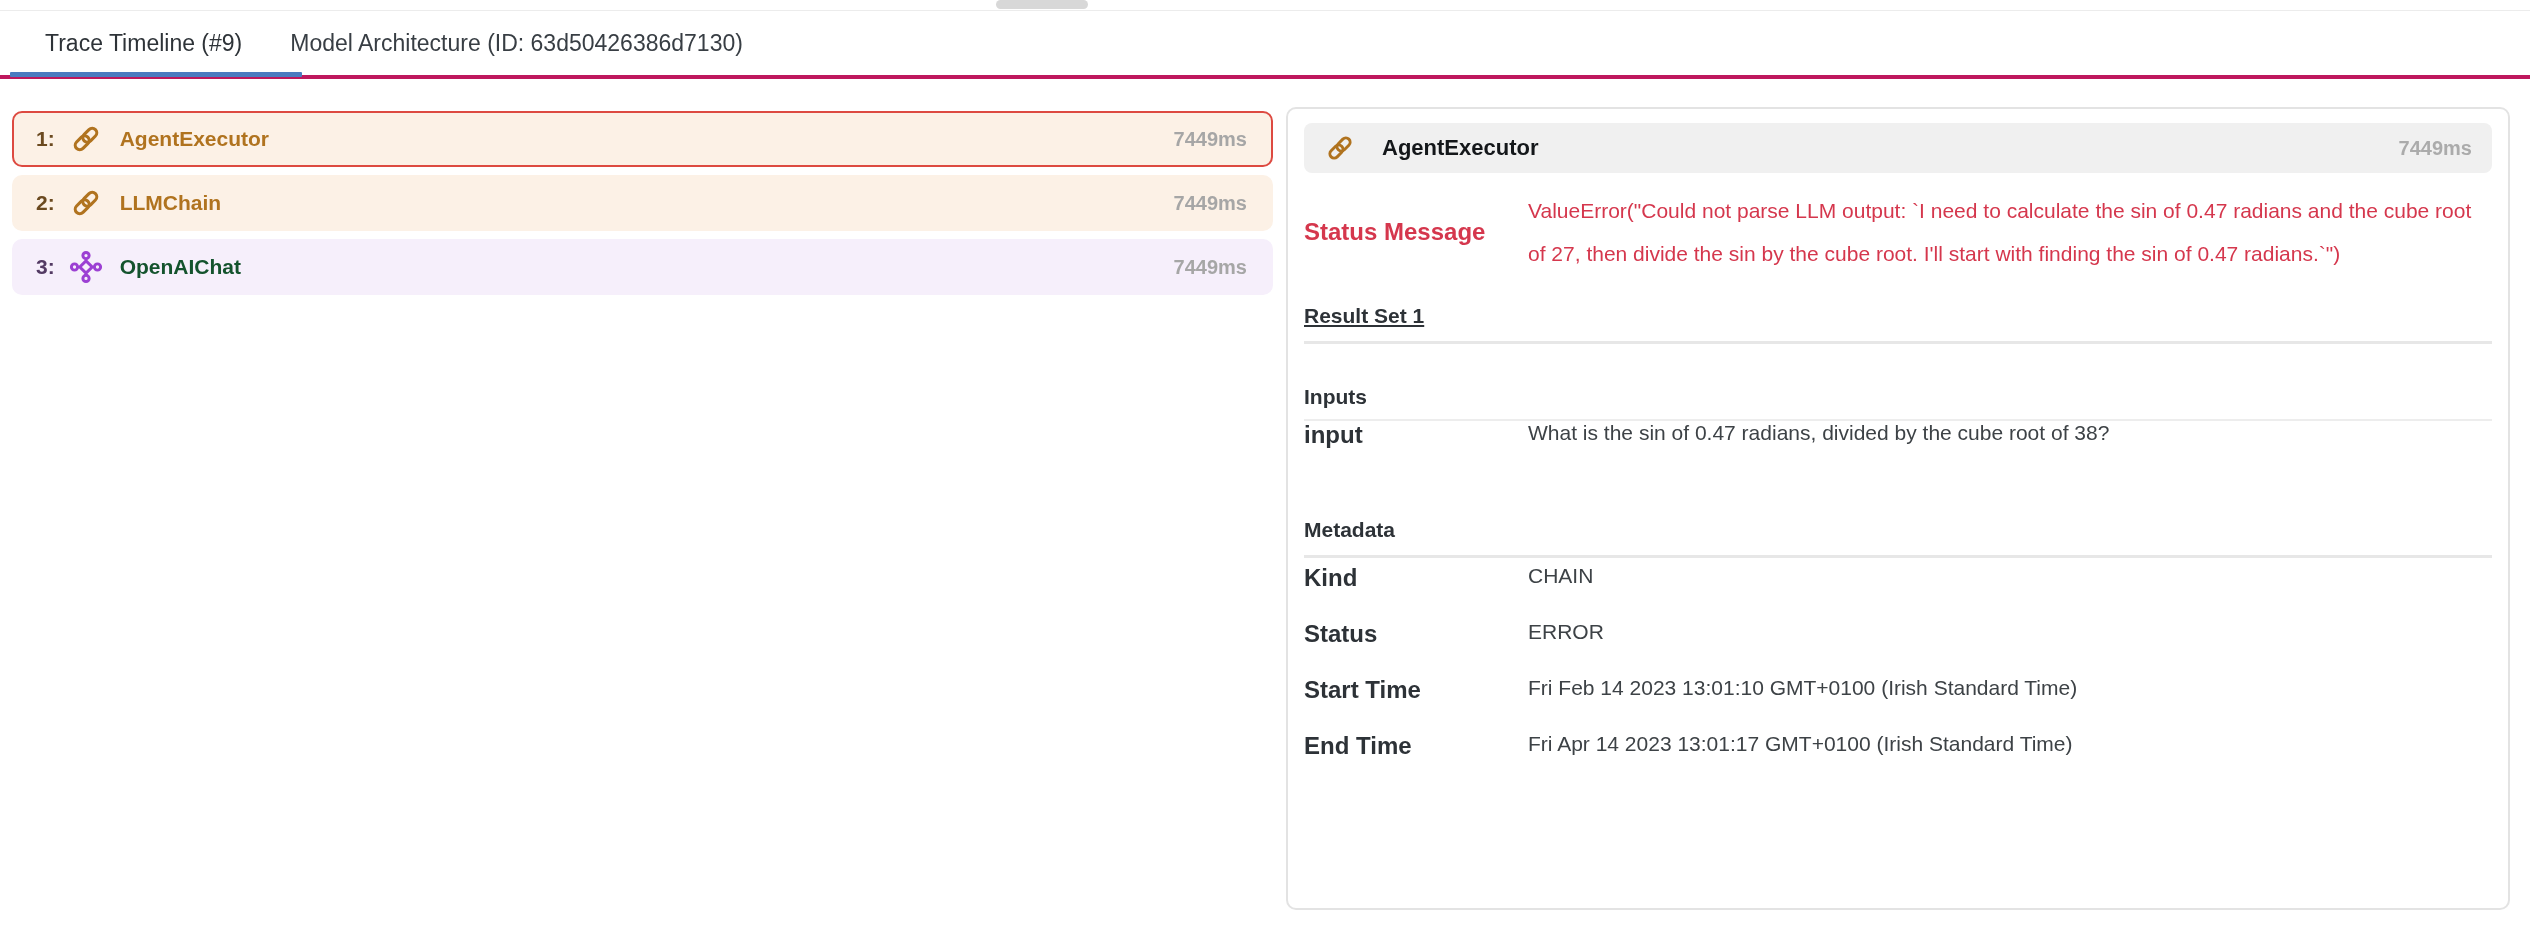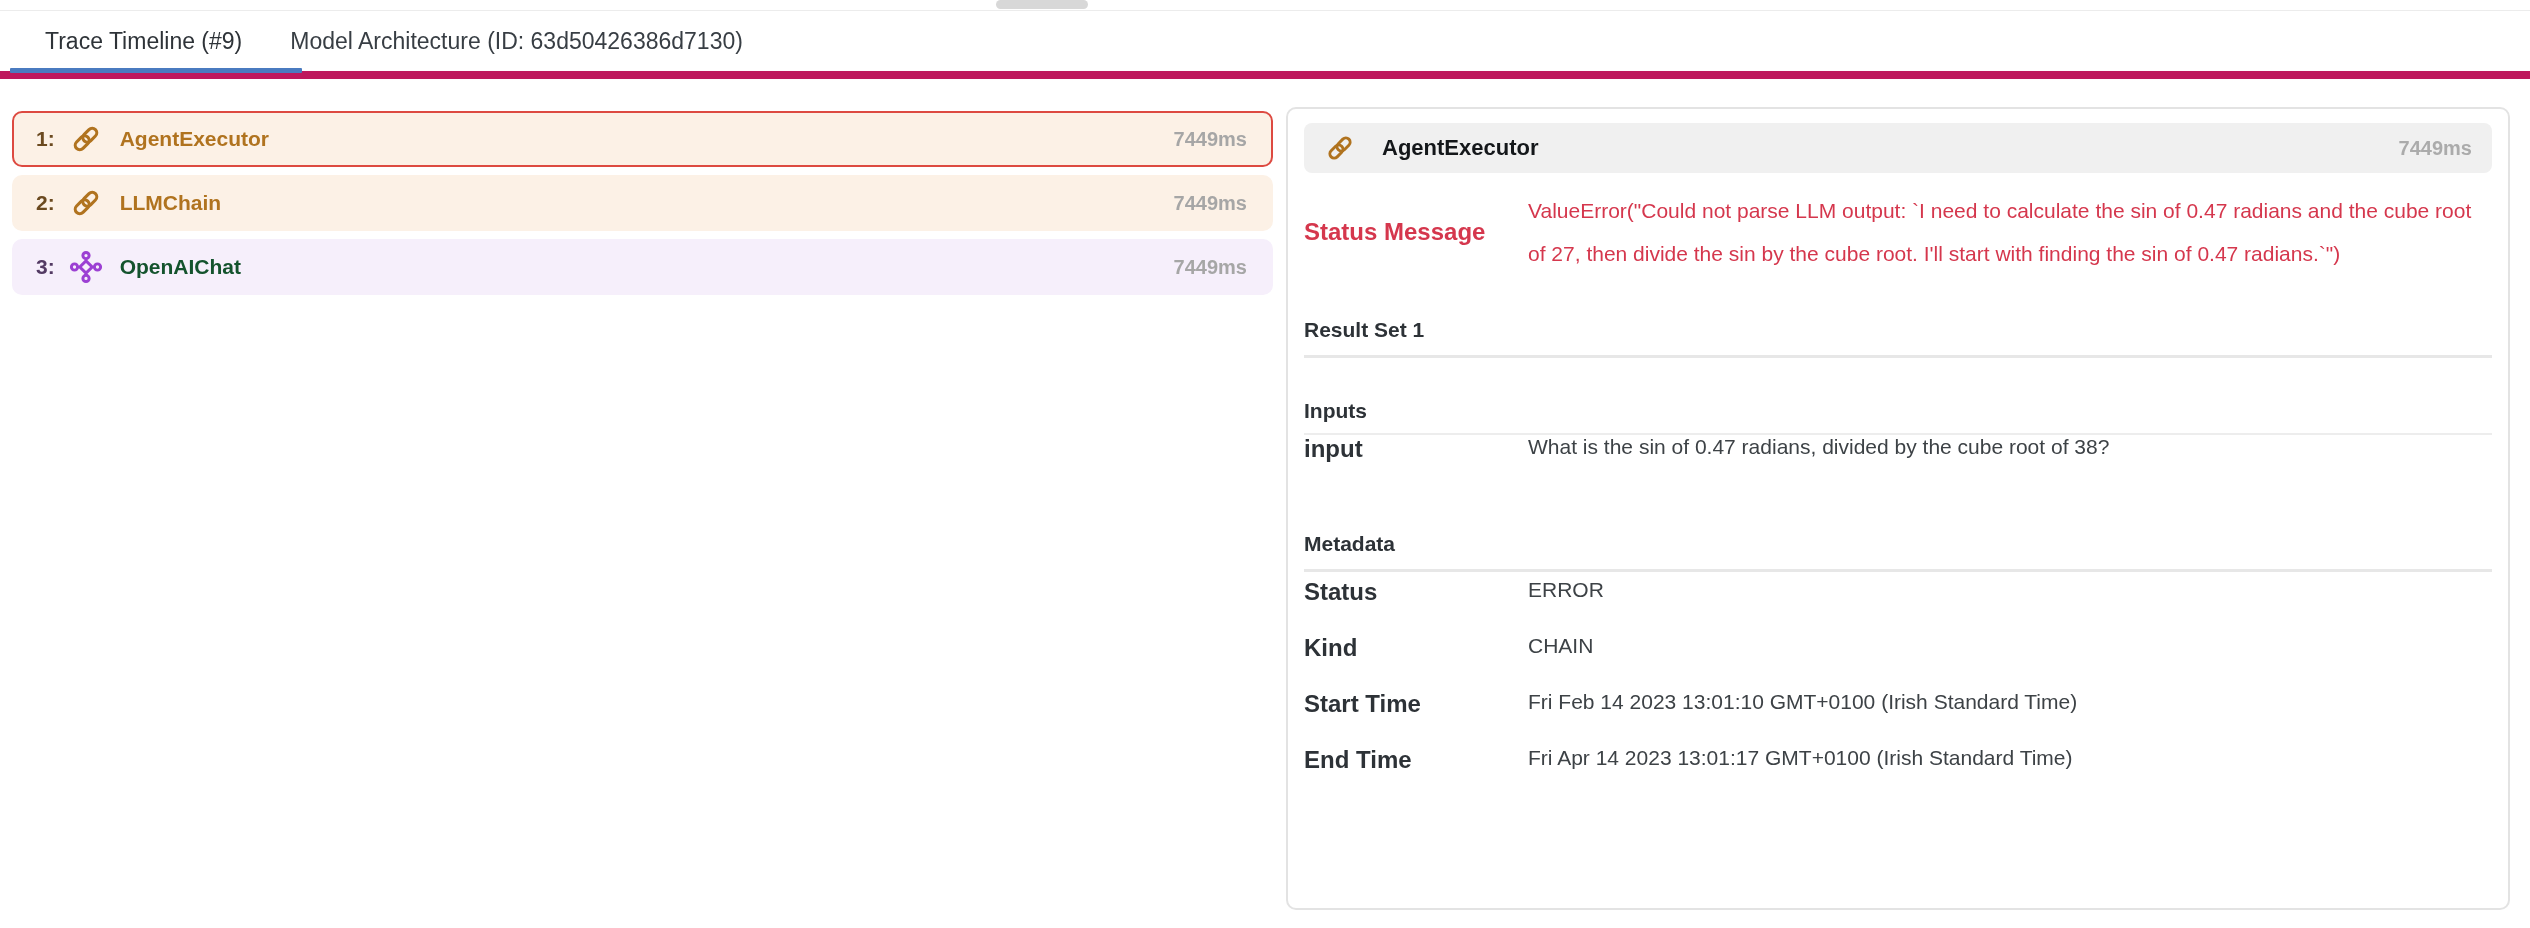--- a/index.html
+++ b/index.html
@@ -7,21 +7,21 @@
     font-family: "Liberation Sans", sans-serif; position: relative; overflow: hidden; }
 
   
   .top-fragment { position: absolute; left: 996px; top: 0; width: 92px; height: 9px;
     background: #d8d8d8; border-radius: 5px; }
   .top-line { position: absolute; left: 0; top: 10px; width: 2530px; height: 1px;
     background: #ececec; }
 
   
   .tabbar { position: absolute; left: 0; top: 11px; width: 2530px; height: 68px;
-    border-bottom: 8px solid #be185d; display: flex; align-items: center; }
+    border-bottom: 4px solid #be185d; display: flex; align-items: center; }
   .tab { font-size: 23px; color: #2e3338; cursor: pointer; white-space: nowrap; }
   .tab-trace { margin-left: 45px; }
   .tab-model { margin-left: 48px; color: #383e44; }
   .tab-underline { position: absolute; left: 10px; bottom: -2px; width: 292px; height: 5px;
     background: #4a7bc0; border-radius: 1px; }
 
   
   .span-list { position: absolute; left: 12px; top: 111px; width: 1261px; }
   .span-row { height: 56px; border-radius: 10px; display: flex; align-items: center;
     padding: 0 26px 0 24px; margin-bottom: 8px; cursor: pointer; }
@@ -48,21 +48,21 @@
 
   .kv-row { display: flex; }
   .kv-label { width: 224px; flex: 0 0 auto; font-size: 24px; font-weight: bold; color: #2d3237; }
   .kv-value { flex: 1; font-size: 21px; color: #3d4246; }
 
   .status-row { margin-top: 16px; display: flex; align-items: center; }
   .status-row .kv-label { color: #d5374d; align-self: center; }
   .status-row .kv-value { color: #d5374d; line-height: 43px; }
 
   .section-heading { font-size: 21px; font-weight: bold; color: #2d3237; line-height: 26px; }
-  .h-result { margin-top: 42px; }
+  .h-result { margin-top: 28px; text-decoration: underline; }
   .h-inputs { margin-top: 40px; }
   .h-metadata { margin-top: 40px; }
   .divider-thick { margin-top: 12px; height: 3px; background: #e7e7e7; }
   .divider-thin { margin-top: 9px; height: 2px; background: #ededed; }
   .table-row { height: 56px; display: flex; }
   .meta-rows { margin-top: 6px; }
 </style>
 </head>
 <body>
 
@@ -143,26 +143,26 @@
   <div class="kv-row table-row">
     <div class="kv-label">input</div>
     <div class="kv-value">What is the sin of 0.47 radians, divided by the cube root of 38?</div>
   </div>
 
   <div class="section-heading h-metadata">Metadata</div>
   <div class="divider-thick"></div>
 
   <div class="meta-rows">
     <div class="kv-row table-row">
+      <div class="kv-label">Kind</div>
+      <div class="kv-value">CHAIN</div>
+    </div>
+    <div class="kv-row table-row">
       <div class="kv-label">Status</div>
       <div class="kv-value">ERROR</div>
-    </div>
-    <div class="kv-row table-row">
-      <div class="kv-label">Kind</div>
-      <div class="kv-value">CHAIN</div>
     </div>
     <div class="kv-row table-row">
       <div class="kv-label">Start Time</div>
       <div class="kv-value">Fri Feb 14 2023 13:01:10 GMT+0100 (Irish Standard Time)</div>
     </div>
     <div class="kv-row table-row">
       <div class="kv-label">End Time</div>
       <div class="kv-value">Fri Apr 14 2023 13:01:17 GMT+0100 (Irish Standard Time)</div>
     </div>
   </div>

